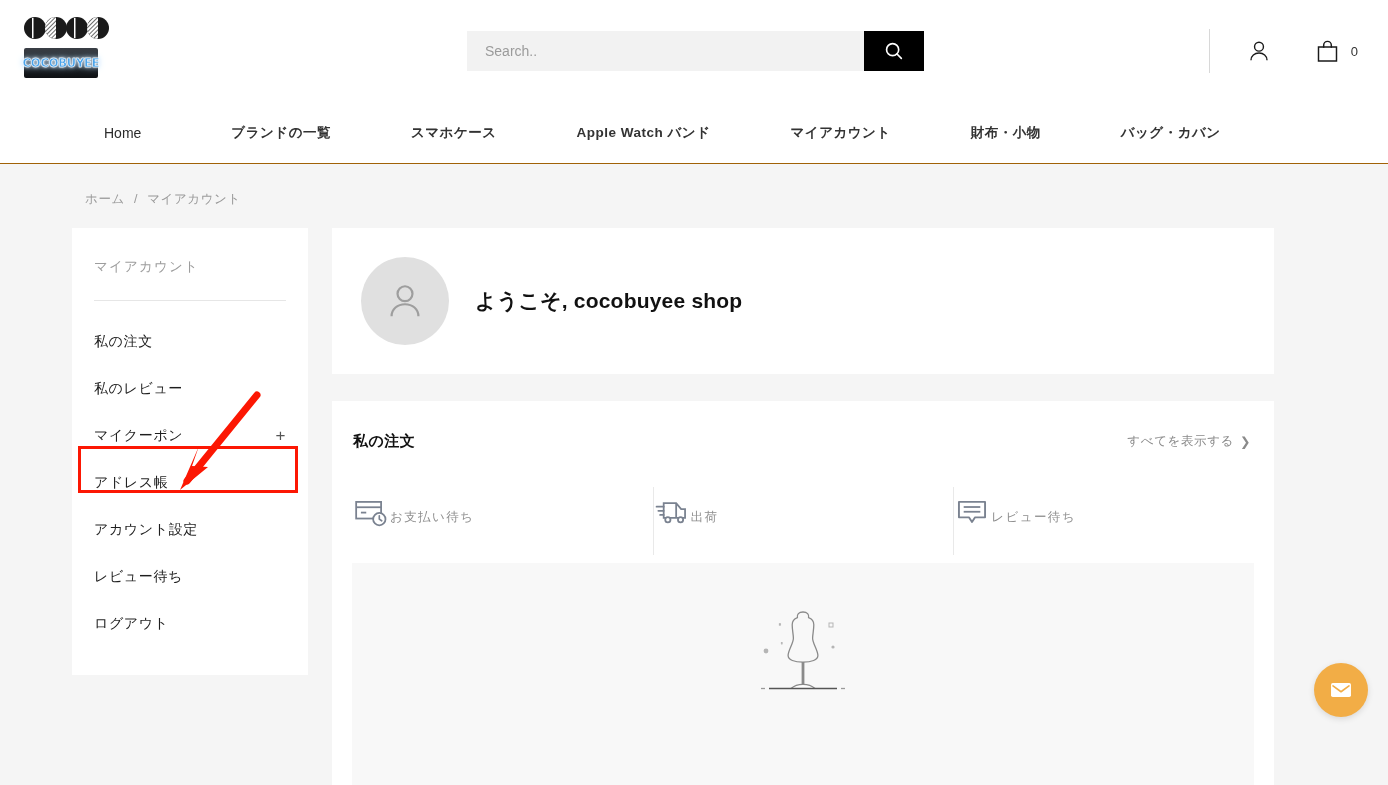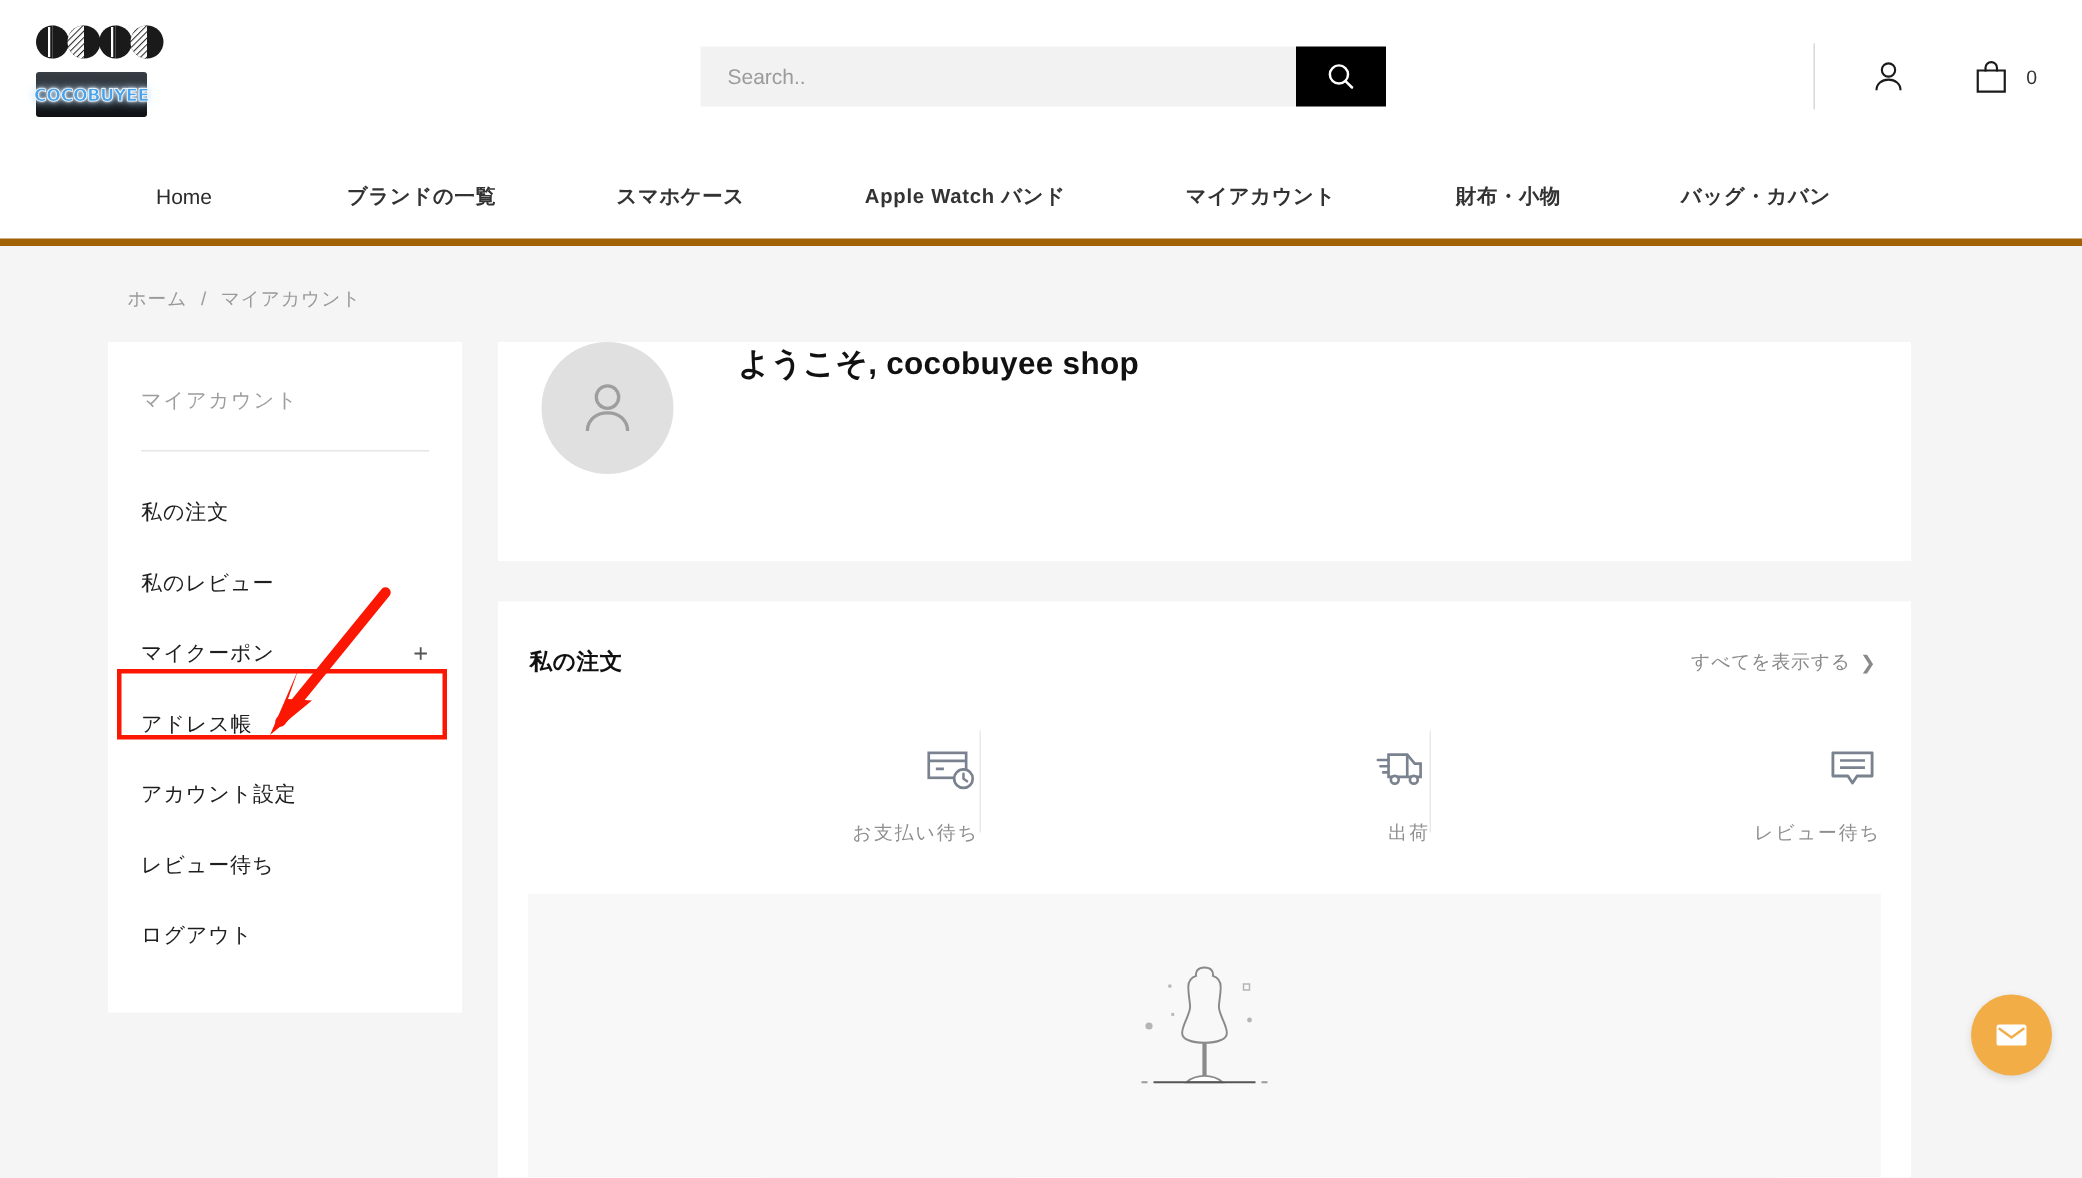--- a/index.html
+++ b/index.html
@@ -95,21 +95,21 @@
   .cart-count {
     font-size: 13px;
     color: #333;
     margin-left: 10px;
   }
 
   
   .nav {
     background: #fff;
     height: 62px;
-    border-bottom: 5px solid #a16207;
+    border-bottom: 1px solid #a16207;
     display: flex;
     align-items: center;
     padding-left: 104px;
   }
   .nav-item {
     font-size: 14px;
     color: #2b2b2b;
     text-decoration: none;
     white-space: nowrap;
     cursor: pointer;
@@ -183,22 +183,22 @@
 
   
   .main { width: 942px; }
   .card {
     background: #fff;
     margin-bottom: 27px;
   }
   .welcome-card {
     height: 146px;
     display: flex;
+    align-items: center;
     padding-left: 29px;
-    gap: 17px;
   }
   .avatar {
     width: 88px; height: 88px;
     border-radius: 50%;
     background: #e0e0e0;
     display: flex; align-items: center; justify-content: center;
   }
   .welcome-text {
     margin-left: 26px;
     font-size: 21px;
@@ -230,22 +230,21 @@
     display: flex; align-items: center; gap: 6px;
   }
   .status-row {
     display: flex;
     margin-top: 20px;
     padding: 0 20px;
   }
   .status-cell {
     flex: 1;
     display: flex;
-    flex-direction: column;
-    align-items: flex-end;
+    align-items: flex-start;
     padding: 14px 0 20px 0;
     position: relative;
     cursor: pointer;
     text-decoration: none;
   }
   .status-cell + .status-cell::before {
     content: "";
     position: absolute;
     left: 0; top: 8px;
     width: 1px; height: 68px;

